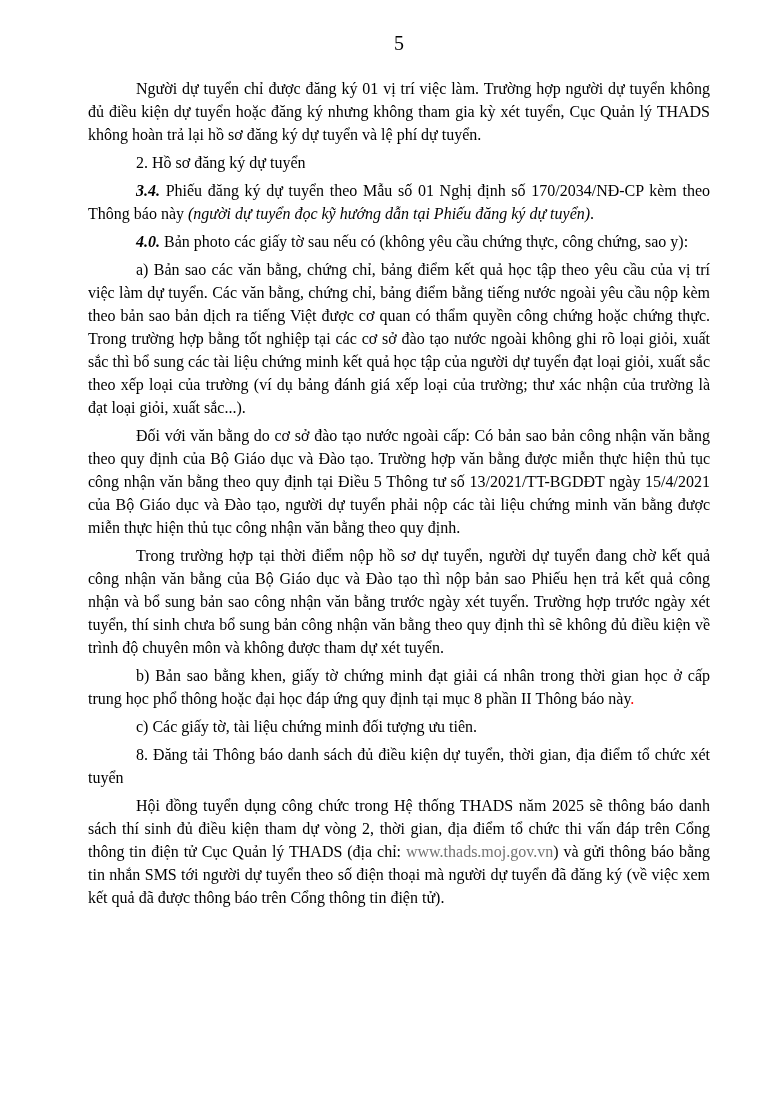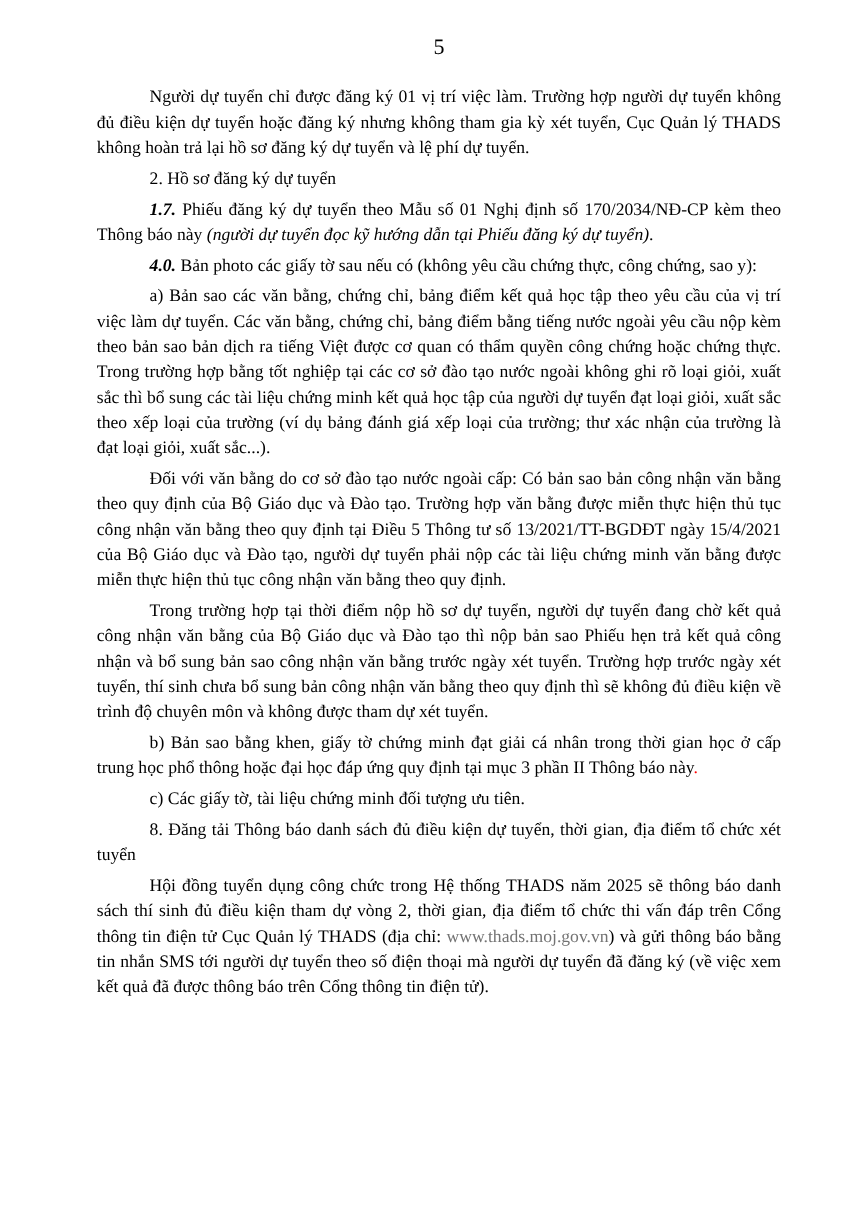--- a/index.html
+++ b/index.html
@@ -41,23 +41,23 @@
   }
 </style>
 </head>
 <body>
 
 <div class="page">
   <p class="page-number">5</p>
   <div id="doc-body">
       <p class="para"><span>Người dự tuyển chỉ được đăng ký 01 vị trí việc làm. Trường hợp người dự tuyển không đủ điều kiện dự tuyển hoặc đăng ký nhưng không tham gia kỳ xét tuyển, Cục Quản lý THADS không hoàn trả lại hồ sơ đăng ký dự tuyển và lệ phí dự tuyển.</span></p>
       <p class="para"><span class="b">2. Hồ sơ đăng ký dự tuyển</span></p>
-      <p class="para"><span class="bi">1.7.</span><span> Phiếu đăng ký dự tuyển theo Mẫu số 01 Nghị định số 170/2034/NĐ-CP kèm theo Thông báo này </span><span class="i">(người dự tuyển đọc kỹ hướng dẫn tại Phiếu đăng ký dự tuyển)</span><span>.</span></p>
+      <p class="para"><span class="bi">3.4.</span><span> Phiếu đăng ký dự tuyển theo Mẫu số 01 Nghị định số 170/2034/NĐ-CP kèm theo Thông báo này </span><span class="i">(người dự tuyển đọc kỹ hướng dẫn tại Phiếu đăng ký dự tuyển)</span><span>.</span></p>
       <p class="para"><span class="bi">4.0.</span><span> Bản photo các giấy tờ sau nếu có (không yêu cầu chứng thực, công chứng, sao y):</span></p>
       <p class="para"><span>a) Bản sao các văn bằng, chứng chỉ, bảng điểm kết quả học tập theo yêu cầu của vị trí việc làm dự tuyển. Các văn bằng, chứng chỉ, bảng điểm bằng tiếng nước ngoài yêu cầu nộp kèm theo bản sao bản dịch ra tiếng Việt được cơ quan có thẩm quyền công chứng hoặc chứng thực. Trong trường hợp bằng tốt nghiệp tại các cơ sở đào tạo nước ngoài không ghi rõ loại giỏi, xuất sắc thì bổ sung các tài liệu chứng minh kết quả học tập của người dự tuyển đạt loại giỏi, xuất sắc theo xếp loại của trường (ví dụ bảng đánh giá xếp loại của trường; thư xác nhận của trường là đạt loại giỏi, xuất sắc...).</span></p>
       <p class="para"><span>Đối với văn bằng do cơ sở đào tạo nước ngoài cấp: Có bản sao bản công nhận văn bằng theo quy định của Bộ Giáo dục và Đào tạo. Trường hợp văn bằng được miễn thực hiện thủ tục công nhận văn bằng theo quy định tại Điều 5 Thông tư số 13/2021/TT-BGDĐT ngày 15/4/2021 của Bộ Giáo dục và Đào tạo, người dự tuyển phải nộp các tài liệu chứng minh văn bằng được miễn thực hiện thủ tục công nhận văn bằng theo quy định.</span></p>
       <p class="para"><span>Trong trường hợp tại thời điểm nộp hồ sơ dự tuyển, người dự tuyển đang chờ kết quả công nhận văn bằng của Bộ Giáo dục và Đào tạo thì nộp bản sao Phiếu hẹn trả kết quả công nhận và bổ sung bản sao công nhận văn bằng trước ngày xét tuyển. Trường hợp trước ngày xét tuyển, thí sinh chưa bổ sung bản công nhận văn bằng theo quy định thì sẽ không đủ điều kiện về trình độ chuyên môn và không được tham dự xét tuyển.</span></p>
-      <p class="para"><span>b) Bản sao bằng khen, giấy tờ chứng minh đạt giải cá nhân trong thời gian học ở cấp trung học phổ thông hoặc đại học đáp ứng quy định tại mục 3 phần II Thông báo này</span><span class="red">.</span></p>
+      <p class="para"><span>b) Bản sao bằng khen, giấy tờ chứng minh đạt giải cá nhân trong thời gian học ở cấp trung học phổ thông hoặc đại học đáp ứng quy định tại mục 8 phần II Thông báo này</span><span class="red">.</span></p>
       <p class="para"><span>c) Các giấy tờ, tài liệu chứng minh đối tượng ưu tiên.</span></p>
       <p class="para"><span class="b">8. Đăng tải Thông báo danh sách đủ điều kiện dự tuyển, thời gian, địa điểm tổ chức xét tuyển</span></p>
       <p class="para"><span>Hội đồng tuyển dụng công chức trong Hệ thống THADS năm 2025 sẽ thông báo danh sách thí sinh đủ điều kiện tham dự vòng 2, thời gian, địa điểm tổ chức thi vấn đáp trên Cổng thông tin điện tử Cục Quản lý THADS (địa chỉ: </span><a class="link-url" href="#">www.thads.moj.gov.vn</a><span>) và gửi thông báo bằng tin nhắn SMS tới người dự tuyển theo số điện thoại mà người dự tuyển đã đăng ký (về việc xem kết quả đã được thông báo trên Cổng thông tin điện tử).</span></p>
     </div>
 </div>
 
 </body></html>

